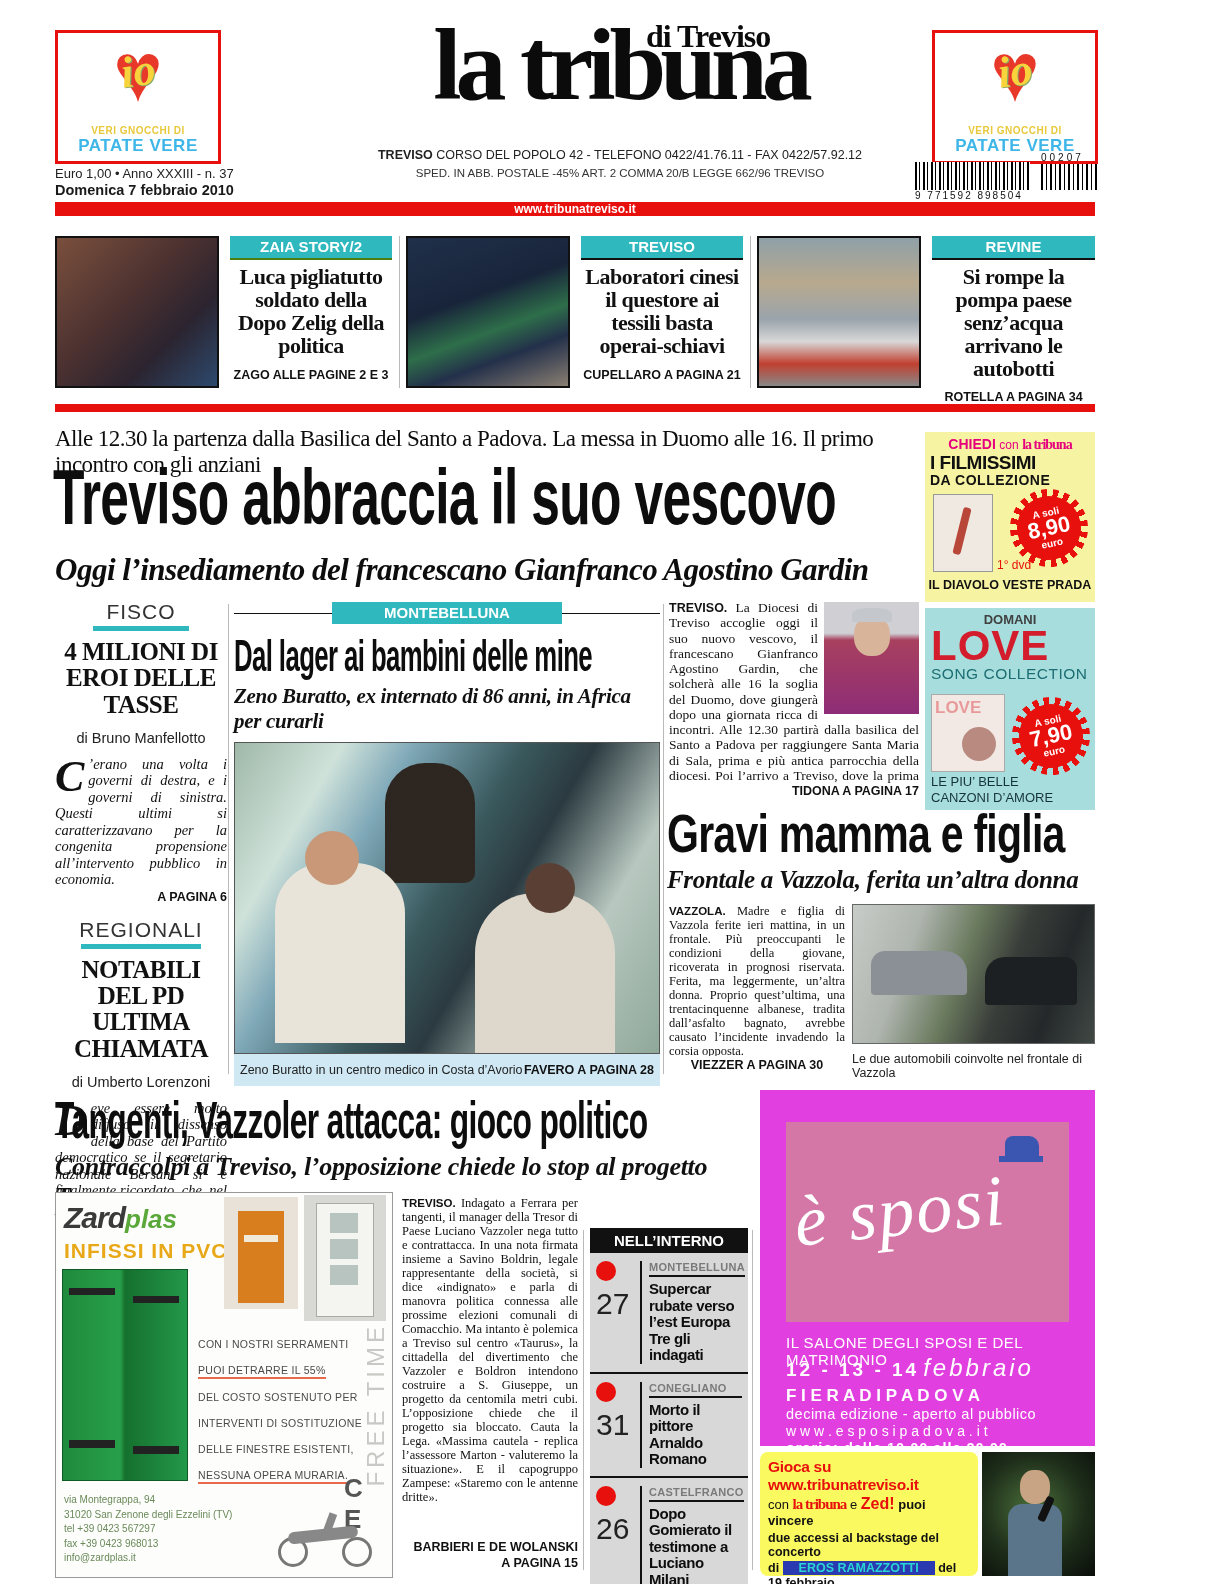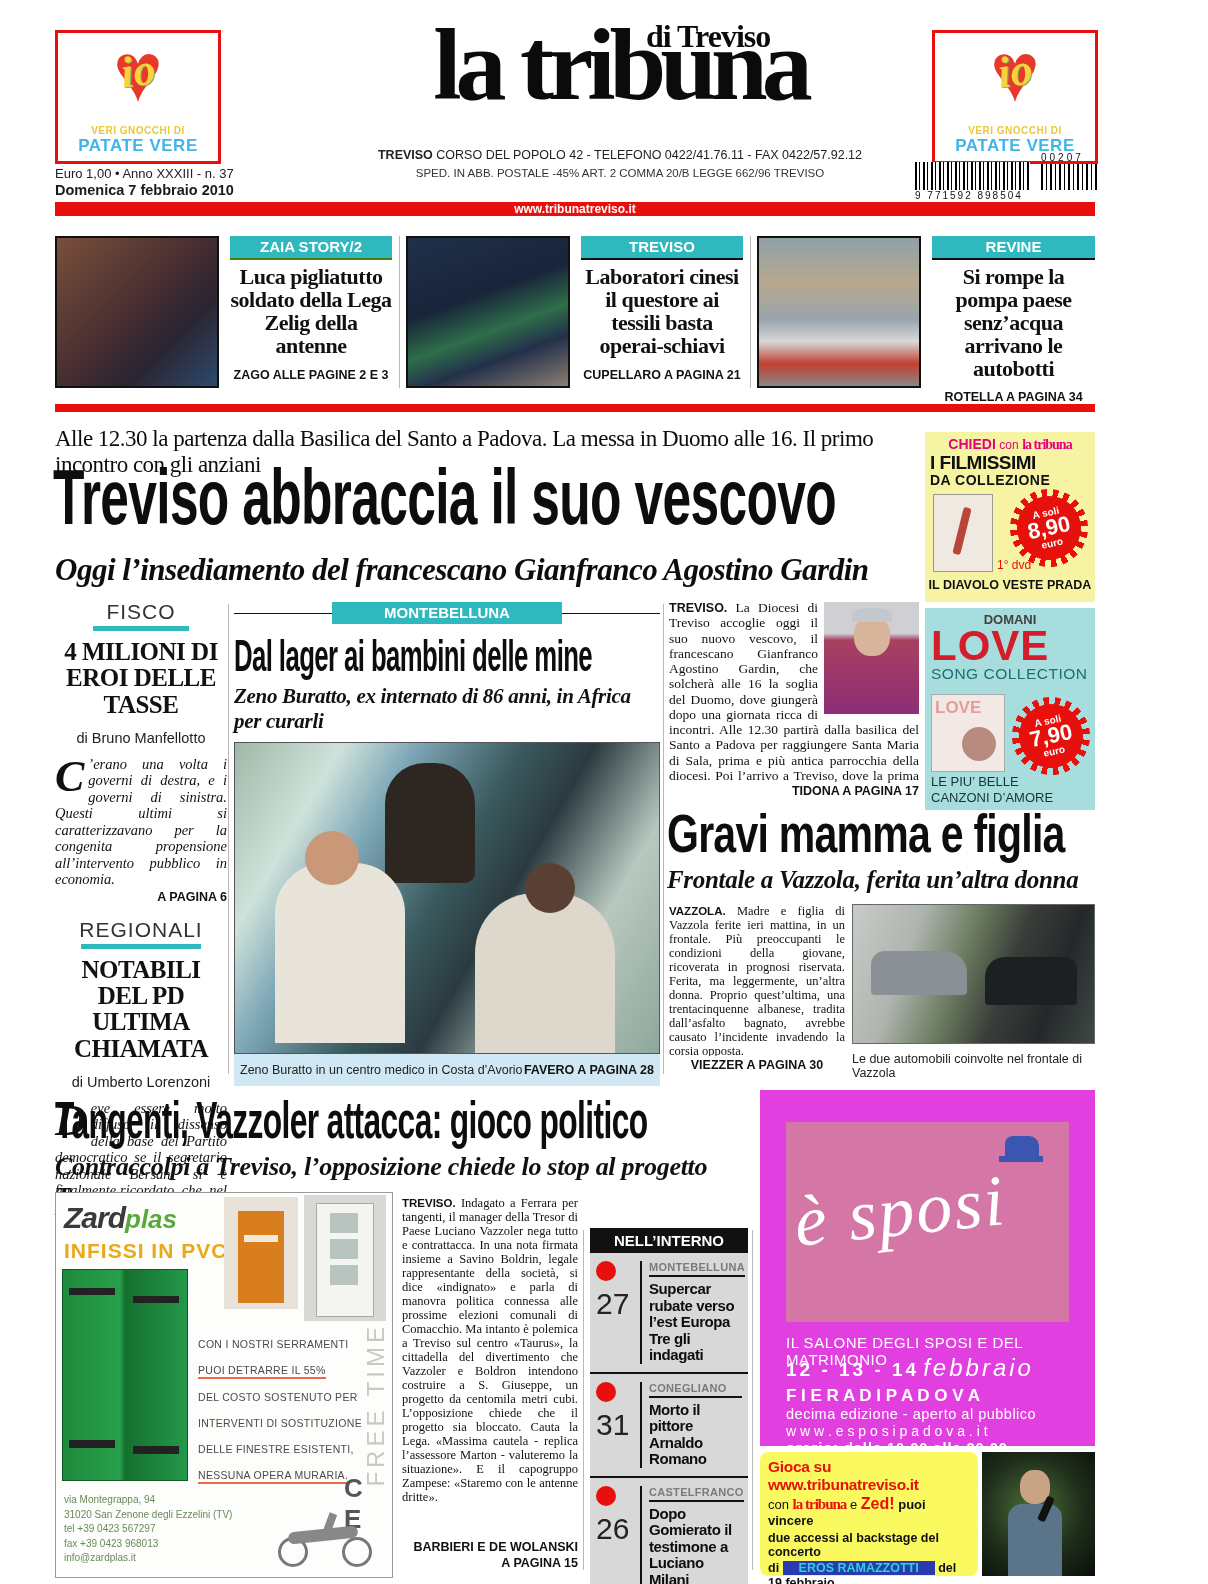--- a/index.html
+++ b/index.html
@@ -77,21 +77,21 @@
   </div>
 
   <div class="abs redband" style="left:55px;top:202px;width:1040px;height:14px;">
     <span class="sans" style="display:block;text-align:center;color:#fff;font-weight:bold;font-size:12px;line-height:14px;">www.tribunatreviso.it</span>
   </div>
 
   <div class="abs" style="left:55px;top:232px;width:337px;height:162px;">
     <div class="photobox" style="position:absolute;left:0;top:4px;width:164px;height:152px;background:linear-gradient(135deg,#7a4f3c 0%,#4a3030 45%,#2b2430 70%,#2d4a6e 100%);"></div>
     <div style="position:absolute;left:175px;top:4px;width:162px;">
       <div class="lblbar" style="border-bottom:2px solid #4d7c0f;">ZAIA STORY/2</div>
-      <div class="topbox-h" style="margin-top:6px;">Luca pigliatutto soldato della Lega Zelig della antenne</div>
+      <div class="topbox-h" style="margin-top:6px;">Luca pigliatutto soldato della Dopo Zelig della politica</div>
       <div class="pageref" style="text-align:center;margin-top:10px;">ZAGO ALLE PAGINE 2 E 3</div>
     </div>
   </div>
   <div class="abs vrule" style="left:399px;top:236px;height:152px;"></div>
 
   <div class="abs" style="left:406px;top:232px;width:337px;height:162px;">
     <div class="photobox" style="position:absolute;left:0;top:4px;width:164px;height:152px;background:linear-gradient(160deg,#20304a 0%,#18243a 40%,#2e6e4a 60%,#23304a 75%,#8a7f72 100%);"></div>
     <div style="position:absolute;left:175px;top:4px;width:162px;">
       <div class="lblbar" style="border-bottom:2px solid #111;">TREVISO</div>
       <div class="topbox-h" style="margin-top:6px;">Laboratori cinesi il questore ai tessili basta operai-schiavi</div>

